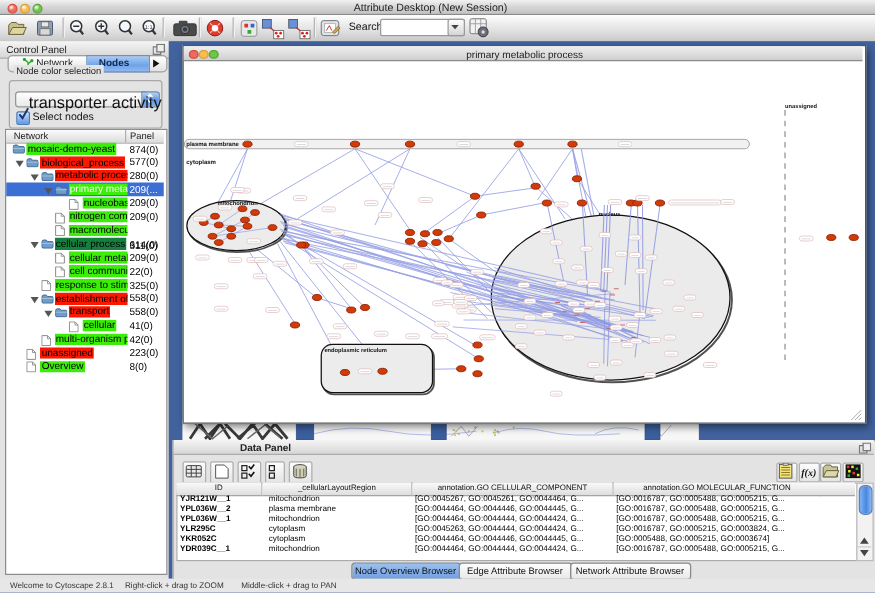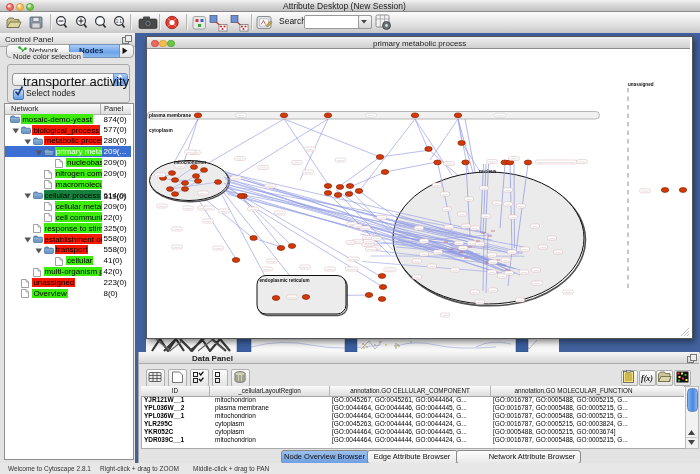--- a/index.html
+++ b/index.html
@@ -755,16 +755,16 @@
 <div class="a" style="left:493px;top:436.25000000000006px;font-size:6.5px;color:#000;font-weight:normal;white-space:nowrap;">[GO:0016787, GO:0005488, GO:0005215, G...</div>
 <div class="a" style="left:685px;top:386px;width:12px;height:61px;background:#f2f2f2;border:1px solid #bbb;"></div>
 <div class="a" style="left:686.5px;top:388px;width:9px;height:22px;background:linear-gradient(90deg,#7fb2f4,#4a86e0 55%,#8ab8f4);border:1px solid #5a80b8;border-radius:4.5px;"></div>
 <svg class="a" style="left:686px;top:428px" width="11" height="19">
     <path d="M5.5 2 L9 7 H2 z" fill="#444"></path>
     <path d="M5.5 17 L2 12 H9 z" fill="#444"></path>
     <line x1="0" y1="9.5" x2="11" y2="9.5" stroke="#ccc"></line>
   </svg>
 <div class="a" style="left:280.5px;top:450px;width:86px;height:11.5px;background:linear-gradient(#9dc0ee,#6f9fe2);border:1px solid #8a8a8a;border-radius:3px;font-size:7.5px;color:#111;text-align:center;line-height:11.5px;">Node Overview Browser</div>
 <div class="a" style="left:366.5px;top:450px;width:89px;height:11.5px;background:linear-gradient(#fdfdfd,#e8e8e8);border:1px solid #8a8a8a;border-radius:3px;font-size:7.5px;color:#111;text-align:center;line-height:11.5px;">Edge Attribute Browser</div>
-<div class="a" style="left:455.5px;top:450px;width:95px;height:11.5px;background:linear-gradient(#fdfdfd,#e8e8e8);border:1px solid #8a8a8a;border-radius:3px;font-size:7.5px;color:#111;text-align:center;line-height:11.5px;padding-left:28px;">Network Attribute Browser</div>
+<div class="a" style="left:455.5px;top:450px;width:95px;height:11.5px;background:linear-gradient(#fdfdfd,#e8e8e8);border:1px solid #8a8a8a;border-radius:3px;font-size:7.5px;color:#111;text-align:center;line-height:11.5px;">Network Attribute Browser</div>
 <div class="a" style="left:0;top:463px;width:700px;height:11px;background:#e7e7e7;"></div>
 <div class="a" style="left:8px;top:464.5px;font-size:6.5px;color:#333;font-weight:normal;white-space:nowrap;">Welcome to Cytoscape 2.8.1</div>
 <div class="a" style="left:100px;top:464.5px;font-size:6.5px;color:#333;font-weight:normal;white-space:nowrap;">Right-click + drag to ZOOM</div>
 <div class="a" style="left:193px;top:464.5px;font-size:6.5px;color:#333;font-weight:normal;white-space:nowrap;">Middle-click + drag to PAN</div>
 </body></html>

